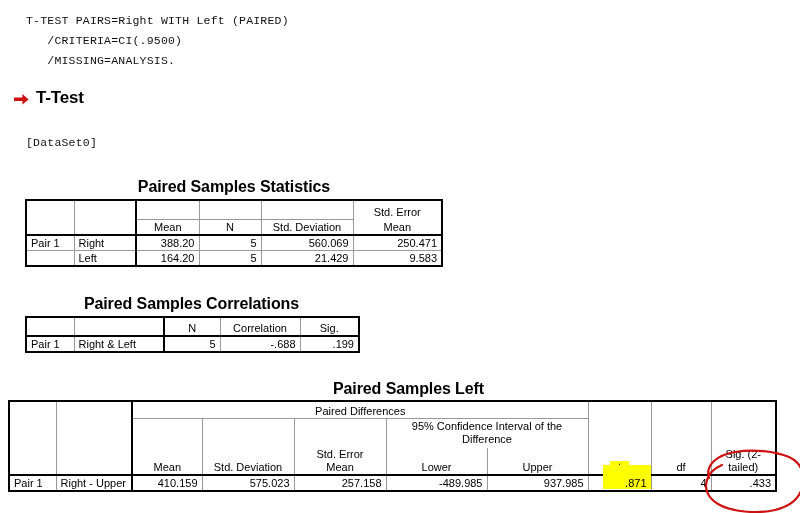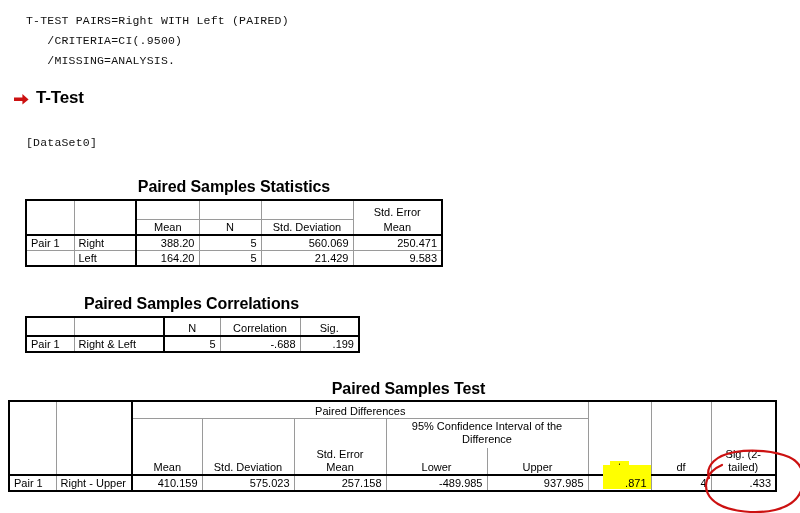--- a/index.html
+++ b/index.html
@@ -206,21 +206,21 @@
     <tr>
       <td class="lbl thicktop">Pair 1</td>
       <td class="lbl thicktop thickright">Right &amp; Left</td>
       <td class="num thicktop">5</td>
       <td class="num thicktop">-.688</td>
       <td class="num thicktop">.199</td>
     </tr>
   </tbody>
 </table>
 
-<div class="tbl-title" style="left:25px; top:380px; width:767px;">Paired Samples Test</div>
+<div class="tbl-title" style="left:25px; top:380px; width:767px;">Paired Samples Left</div>
 
 <table class="spss" style="left:8px; top:400px; width:767px;">
   <colgroup>
     <col style="width:47px">
       <col style="width:76px">
     <col style="width:70px">
       <col style="width:92px">
       <col style="width:92px">
     <col style="width:101px">
       <col style="width:101px">

